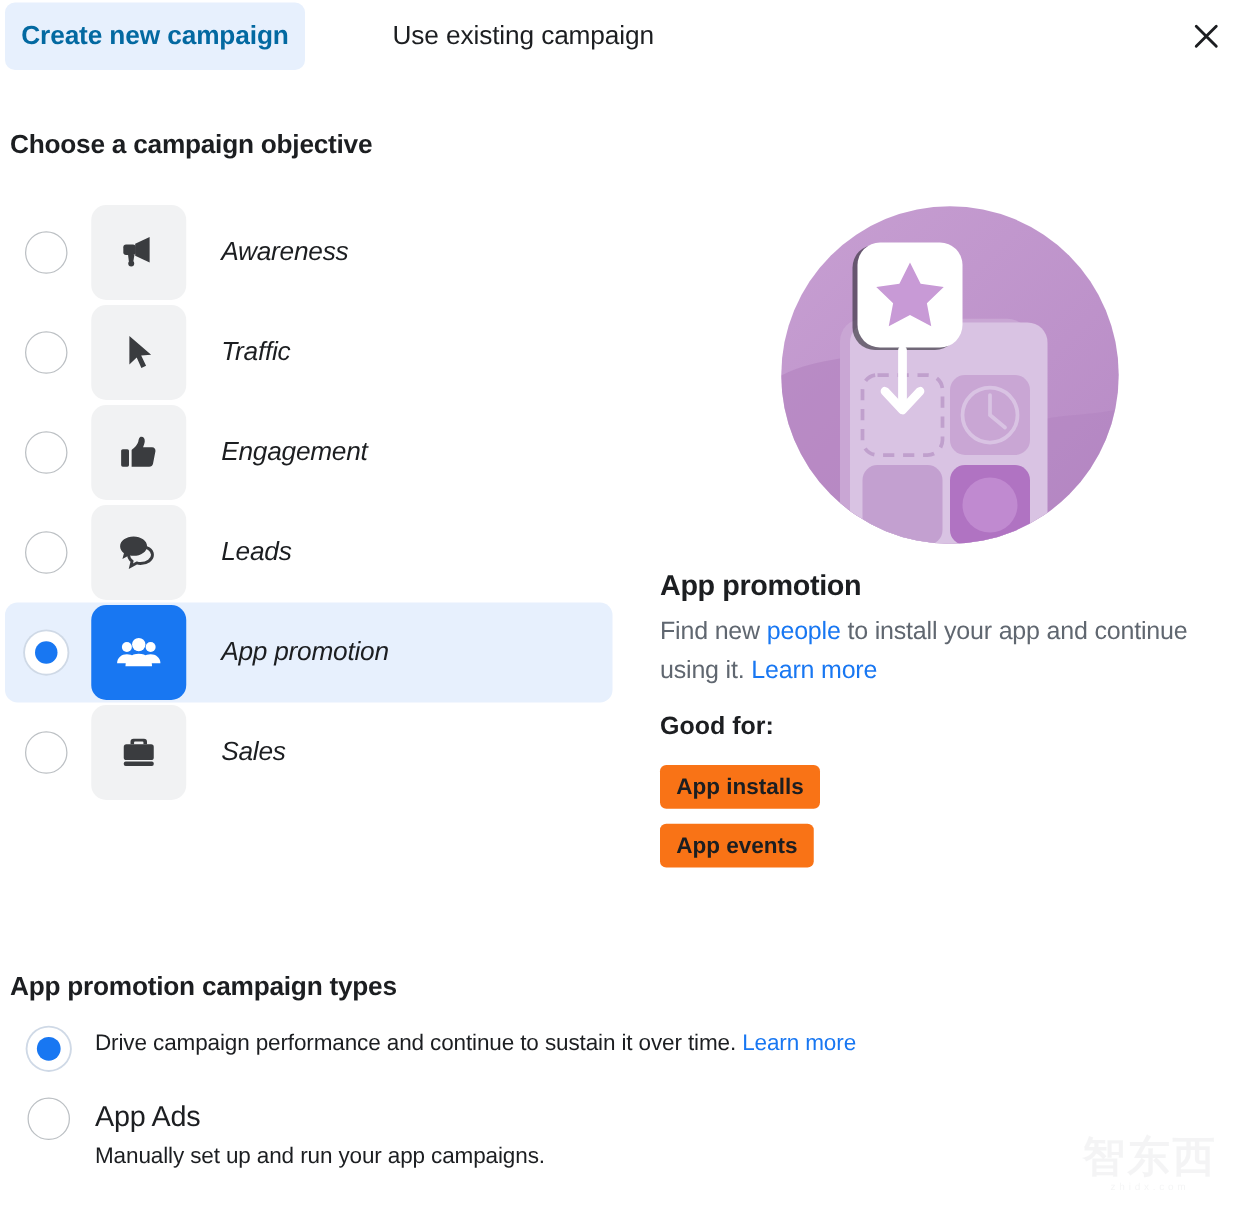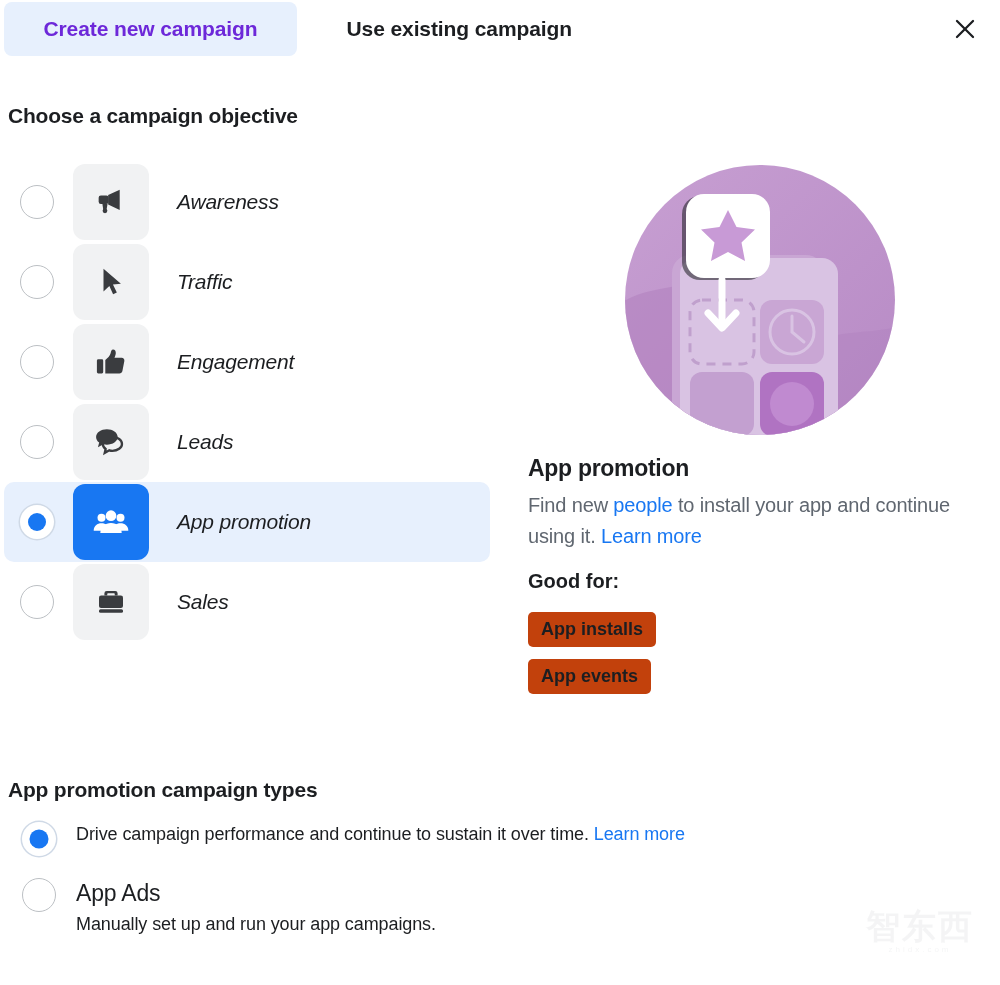--- a/index.html
+++ b/index.html
@@ -16,27 +16,27 @@
   .tabbar {
     position: absolute; top: 0; left: 0; width: 1000px; height: 60px;
   }
   .tab {
     position: absolute; top: 2px; height: 54px;
     display: flex; align-items: center; justify-content: center;
     font-size: 21px; font-weight: 700; letter-spacing: -0.1px;
     border-radius: 8px; cursor: pointer; white-space: nowrap;
   }
   .tab-active {
-    left: 4px; width: 293px;
-    background: #e7f0fd; color: #6d28d9;
+    left: 4px; width: 240px;
+    background: #e7f0fd; color: #0369a1;
   }
   .tab-inactive {
     left: 296px; width: 276px;
-    background: transparent; color: #1c1e21; font-weight: 700;
-    justify-content: flex-end; padding-left: 18px;
+    background: transparent; color: #1c1e21; font-weight: 400;
+    justify-content: flex-start; padding-left: 18px;
   }
   .close-btn {
     position: absolute; top: 10px; right: 16px;
     width: 38px; height: 38px; border-radius: 50%;
     display: flex; align-items: center; justify-content: center;
     cursor: pointer; background: transparent; border: none;
   }
   .close-btn svg { display:block; }
 
   
@@ -101,21 +101,21 @@
     position: absolute; left: 13px; top: 330px; width: 428px;
     font-size: 20px; line-height: 31px; color: #606770; letter-spacing: -0.15px;
   }
   .detail-desc .lnk { color: #1877f2; cursor: pointer; }
   .good-for {
     position: absolute; left: 13px; top: 410px;
     font-size: 20px; font-weight: 700; color: #1c1e21;
   }
   .chips { position: absolute; left: 13px; top: 452px; }
   .chip {
-    display: inline-block; background: #c2410c; border-radius: 5px;
+    display: inline-block; background: #f97316; border-radius: 5px;
     padding: 7px 13px; font-size: 18px; font-weight: 700; color: #1c1e21;
     margin-bottom: 12px;
   }
   .chip-row { display: block; }
 
   
   .types { position: absolute; left: 20px; top: 820px; width: 800px; }
   .type-row { position: relative; margin-bottom: 28px; }
   .type-radio {
     position: absolute; left: 2px; top: 2px;

